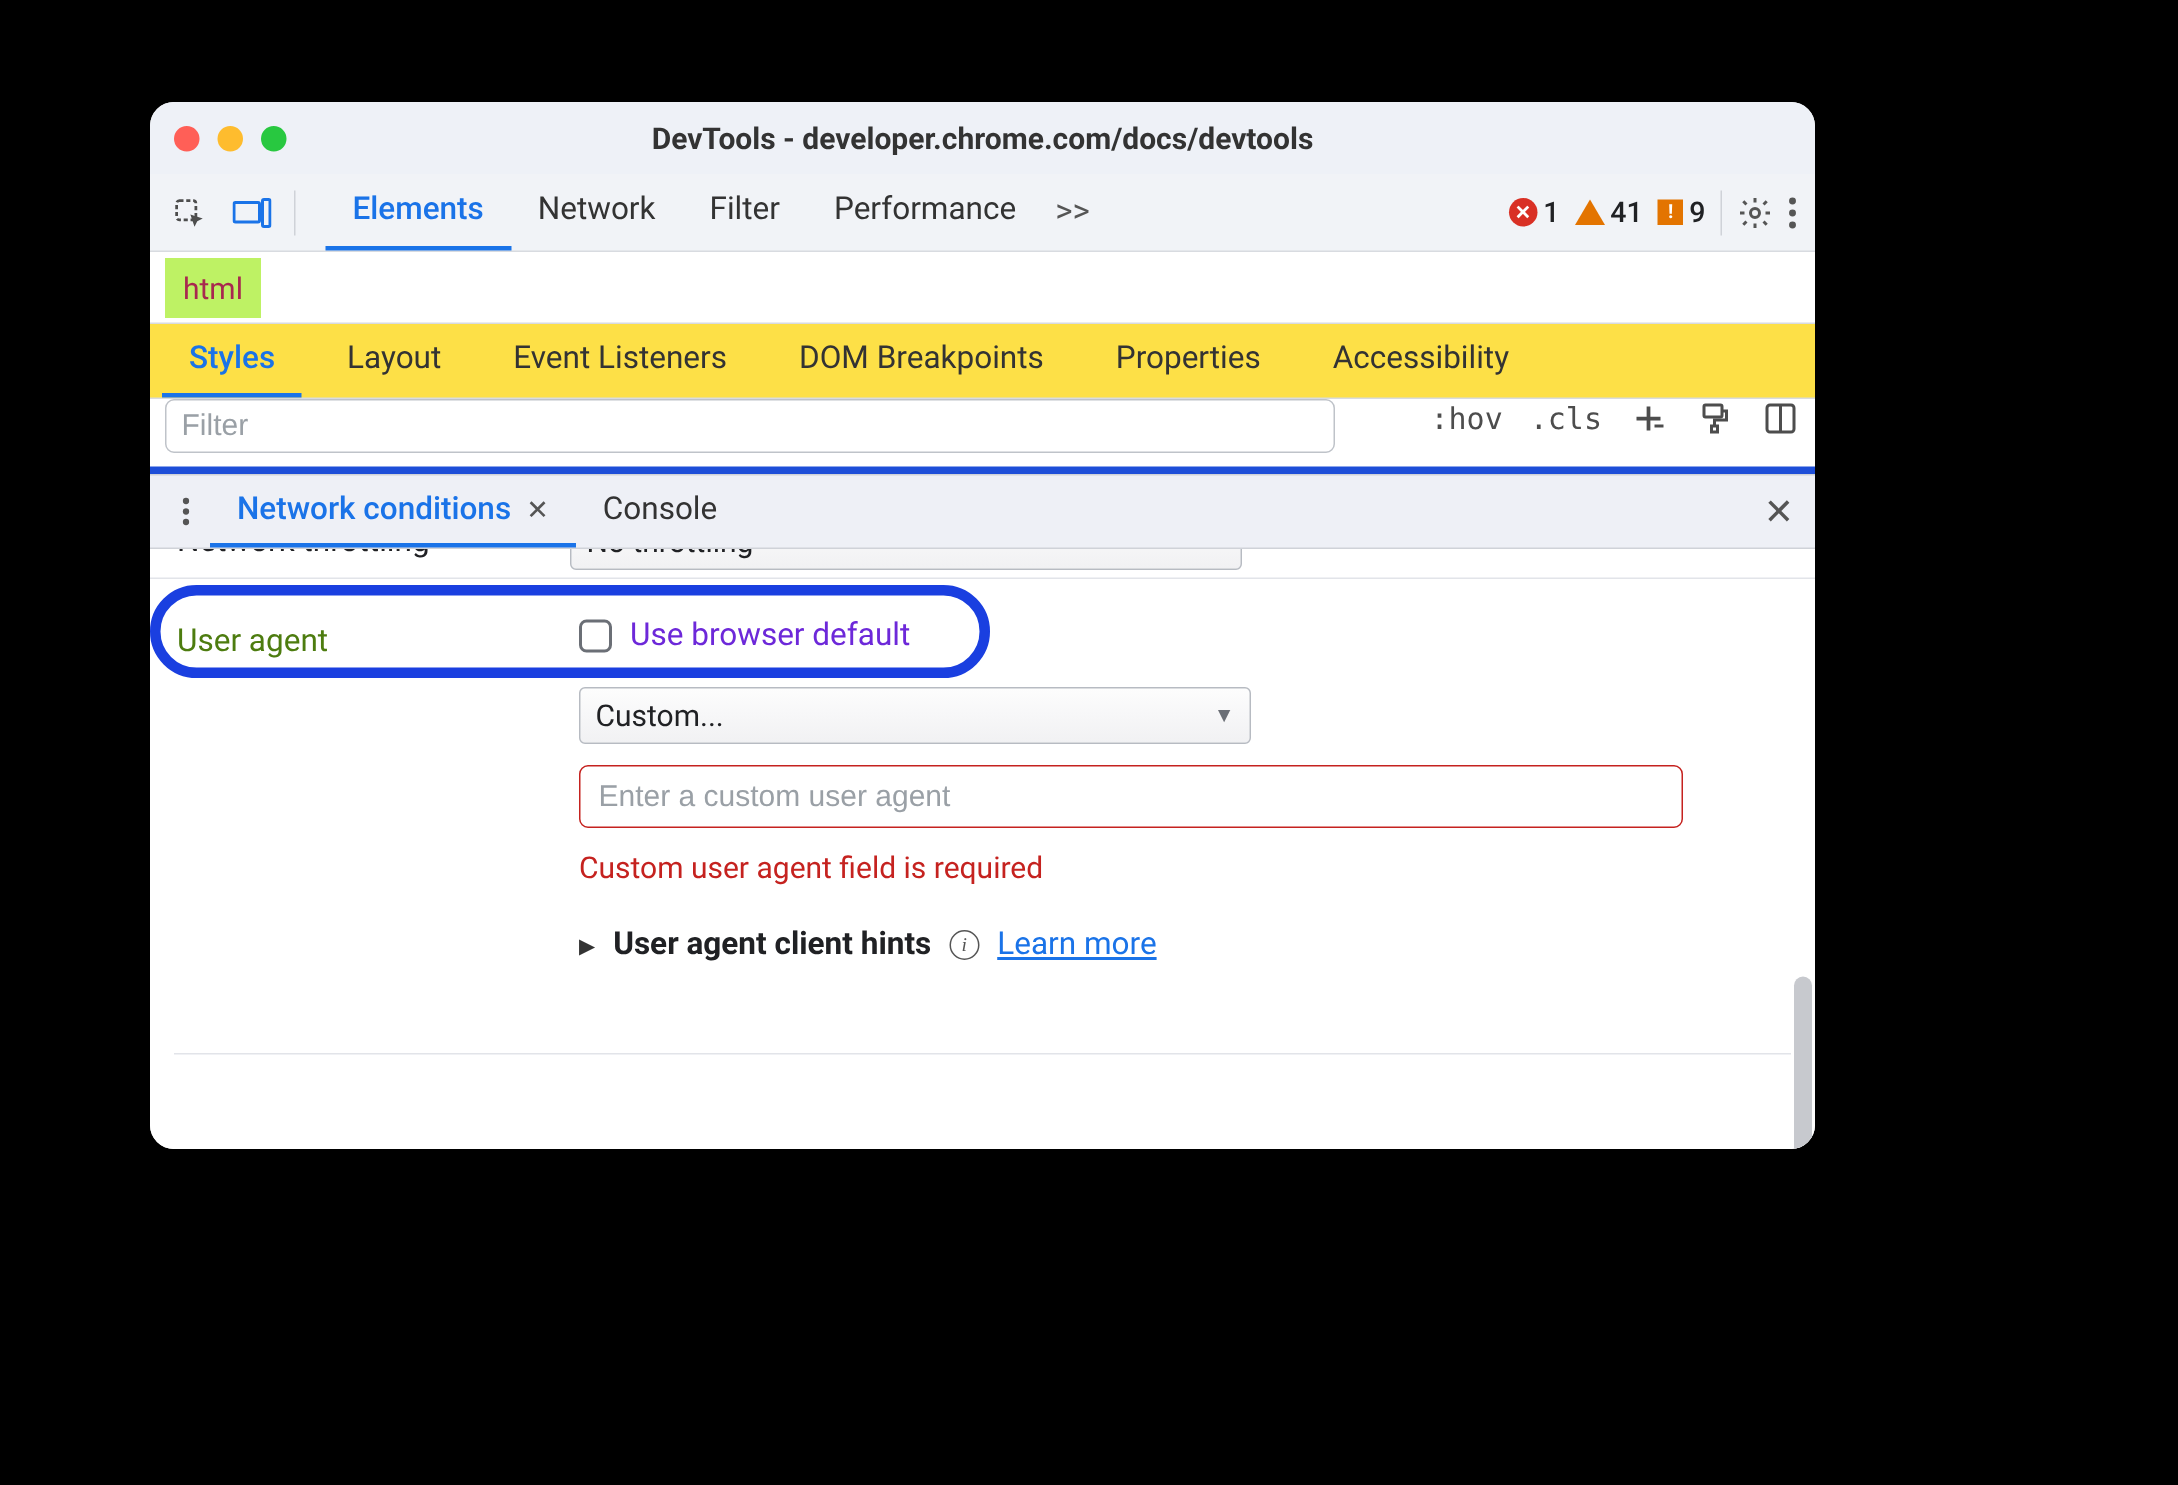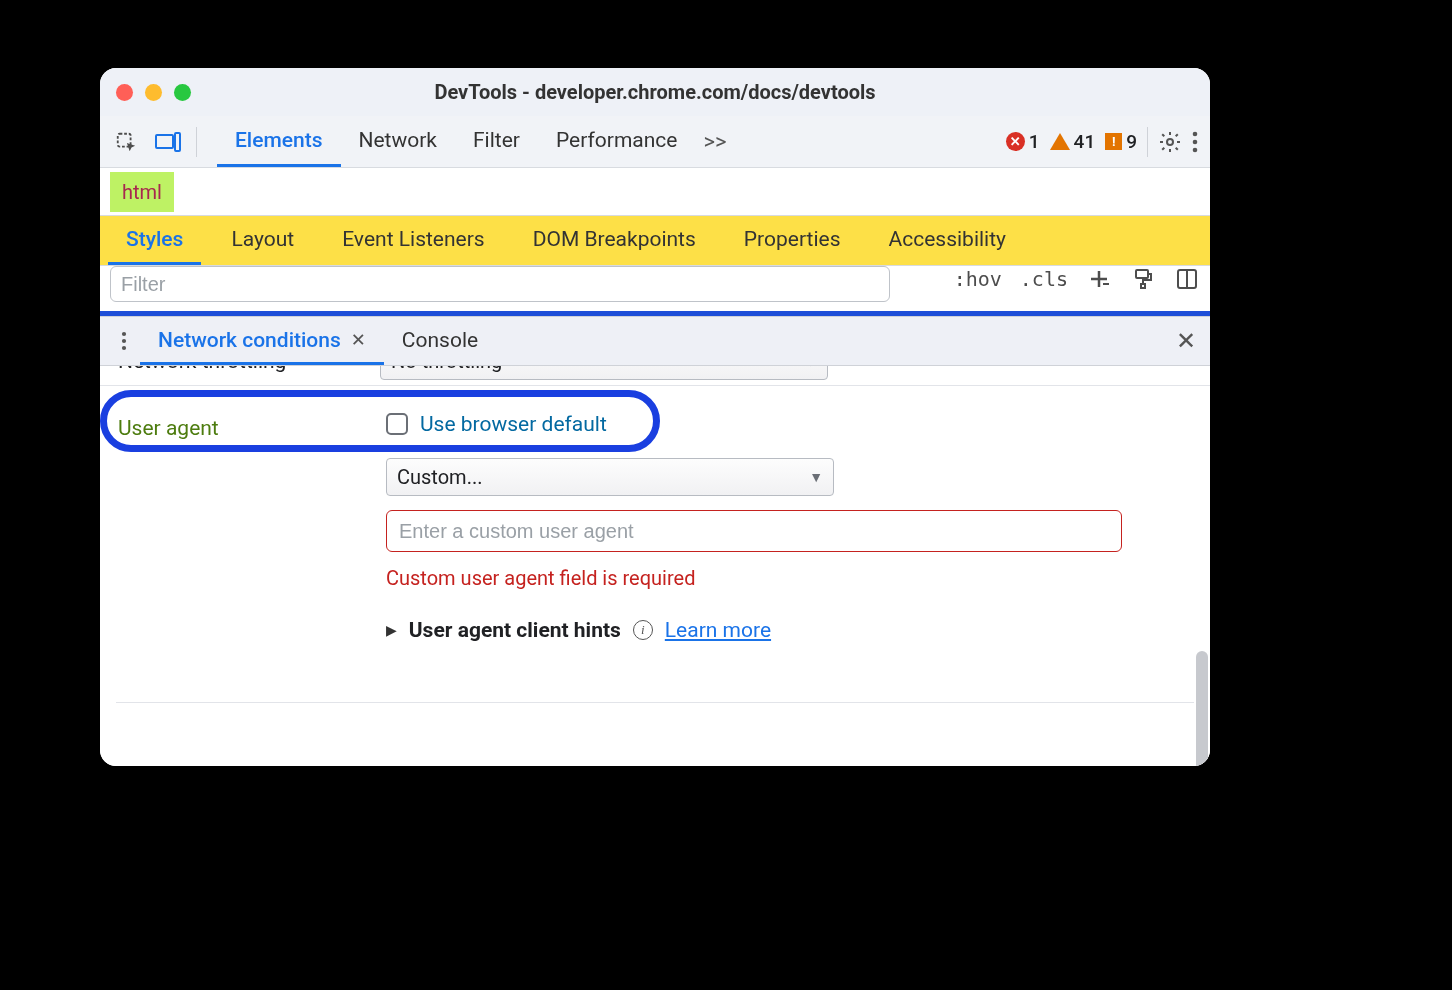--- a/index.html
+++ b/index.html
@@ -196,21 +196,21 @@
     font-size: 20px;
     color:#202124;
     position:relative;
   }
   .select-caret { position:absolute; right:10px; top:50%; transform:translateY(-50%); color:#6b6f76; font-size:14px; }
 
   .cb-row { display:flex; align-items:center; gap:12px; }
   .cb {
     width:22px; height:22px; border:2px solid #6b6f76; border-radius:5px; background:#fff;
   }
-  .cb-label { font-size:21px; color:#0369a1; }
+  .cb-label { font-size:21px; color:#6d28d9; }
 
   .text-input {
     width: 736px;
     height: 42px;
     border: 1.5px solid #c5221f;
     border-radius: 6px;
     padding: 0 12px;
     font-size: 20px;
     color:#888;
   }

